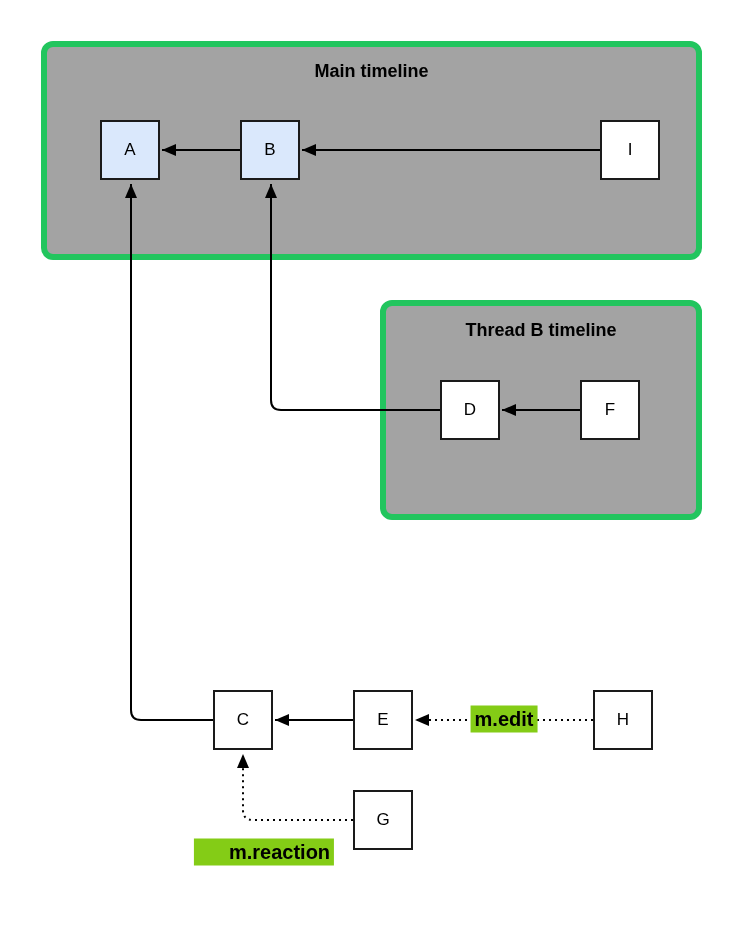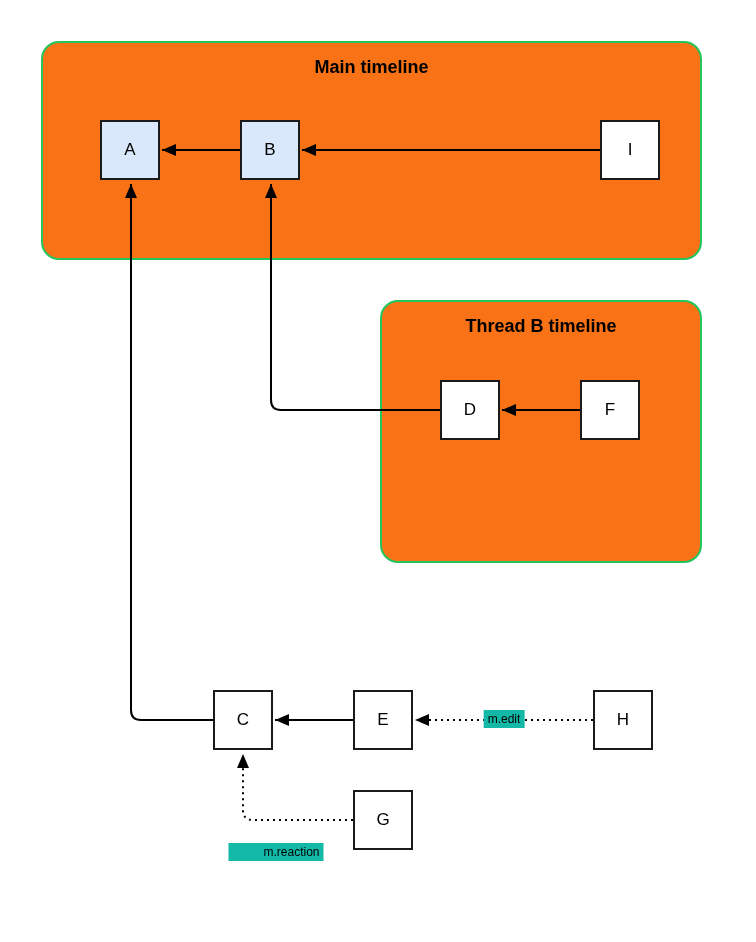--- a/index.html
+++ b/index.html
@@ -7,26 +7,26 @@
   body { font-family: "Liberation Sans", sans-serif; }
   .canvas {
     position: relative;
     width: 756px;
     height: 942px;
     background: #ffffff;
     overflow: hidden;
   }
   .group-box {
     position: absolute;
-    background: #f97316;
-    border: 2px solid #22c55e;
-    border-radius: 18px;
+    background: #a3a3a3;
+    border: 6px solid #22c55e;
+    border-radius: 12px;
   }
   .group-box.main    { left: 41px;  top: 41px;  width: 661px; height: 219px; }
-  .group-box.threadB { left: 380px; top: 300px; width: 322px; height: 263px; }
+  .group-box.threadB { left: 380px; top: 300px; width: 322px; height: 220px; }
   .group-box.threadA { left: 160px; top: 538px; width: 555px; height: 363px; }
   .group-title {
     position: absolute;
     left: 0; right: 0;
     top: 14px;
     text-align: center;
     font-size: 18px;
     font-weight: bold;
     color: #000000;
   }
@@ -52,29 +52,30 @@
   .node-B { left: 240px; top: 120px; }
   .node-I { left: 600px; top: 120px; }
   .node-D { left: 440px; top: 380px; }
   .node-F { left: 580px; top: 380px; }
   .node-C { left: 213px; top: 690px; }
   .node-E { left: 353px; top: 690px; }
   .node-H { left: 593px; top: 690px; }
   .node-G { left: 353px; top: 790px; }
   .edge-label {
     position: absolute;
-    background: #14b8a6;
+    background: #84cc16;
     color: #000000;
-    font-size: 12px;
+    font-size: 20px;
     padding: 2px 4px;
     white-space: nowrap;
     transform: translate(-50%, -50%);
+    font-weight: bold;
   }
   .edge-label.edit     { left: 504px; top: 719px; }
-  .edge-label.reaction { left: 276px; top: 852px; padding-left: 35px; }
+  .edge-label.reaction { left: 264px; top: 852px; padding-left: 35px; }
 </style>
 </head>
 <body>
 
 <div class="canvas">
 
   <div class="group-box main">
     <div class="group-title">Main timeline</div>
   </div>
   <div class="group-box threadB">

